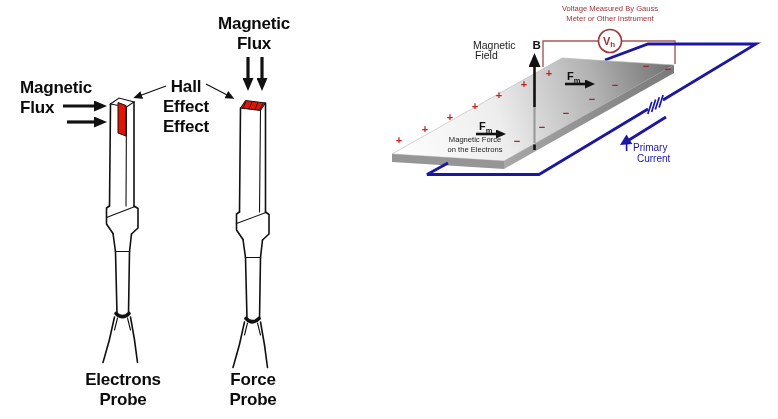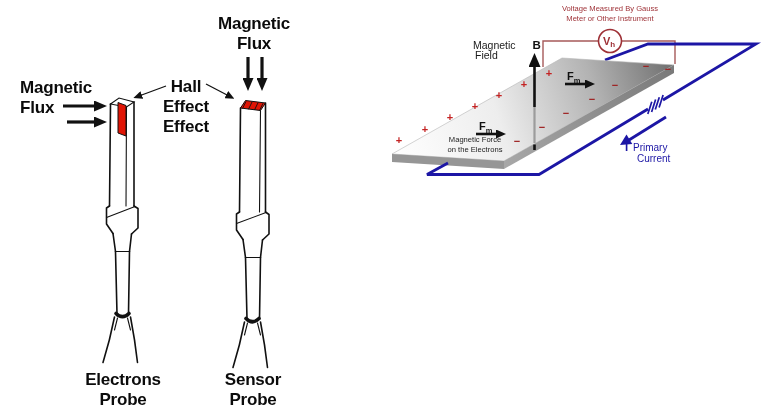--- a/index.html
+++ b/index.html
@@ -116,21 +116,21 @@
   <div class="lbl center" style="left:146px;top:77px;width:80px;">
     <div>Hall</div>
     <div>Effect</div>
     <div>Effect</div>
   </div>
   <div class="lbl center" style="left:63px;top:370px;width:120px;">
     <div>Electrons</div>
     <div>Probe</div>
   </div>
   <div class="lbl center" style="left:193px;top:370px;width:120px;">
-    <div>Sensor</div>
+    <div>Force</div>
     <div>Probe</div>
   </div>
 
   <svg id="right-svg" width="389" height="215" viewBox="0 0 389 215">
     <defs>
       <linearGradient id="plateGrad" gradientUnits="userSpaceOnUse" x1="3" y1="154" x2="285" y2="65">
         <stop offset="0" stop-color="#ffffff"></stop>
         <stop offset="0.38" stop-color="#ededed"></stop>
         <stop offset="0.72" stop-color="#b2b2b2"></stop>
         <stop offset="1" stop-color="#6f6f6f"></stop>

